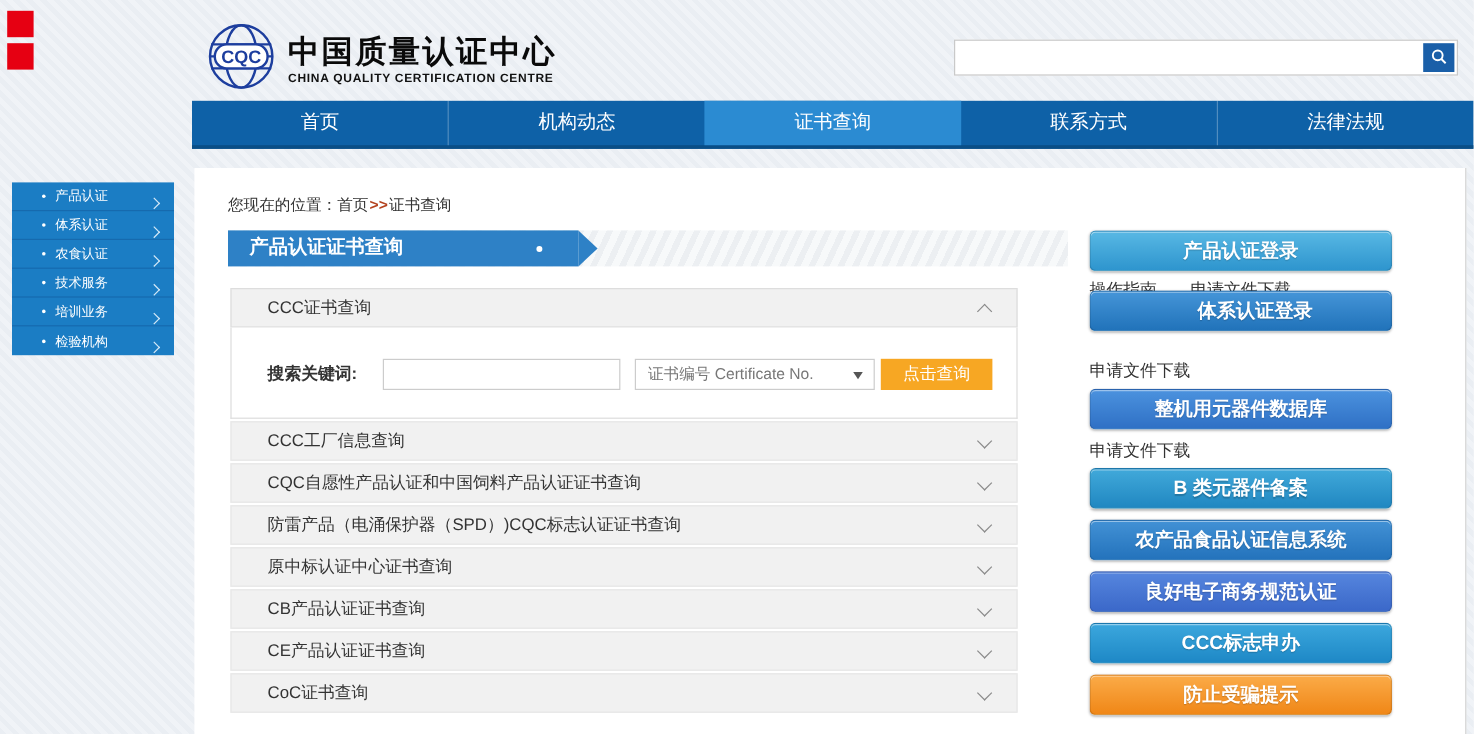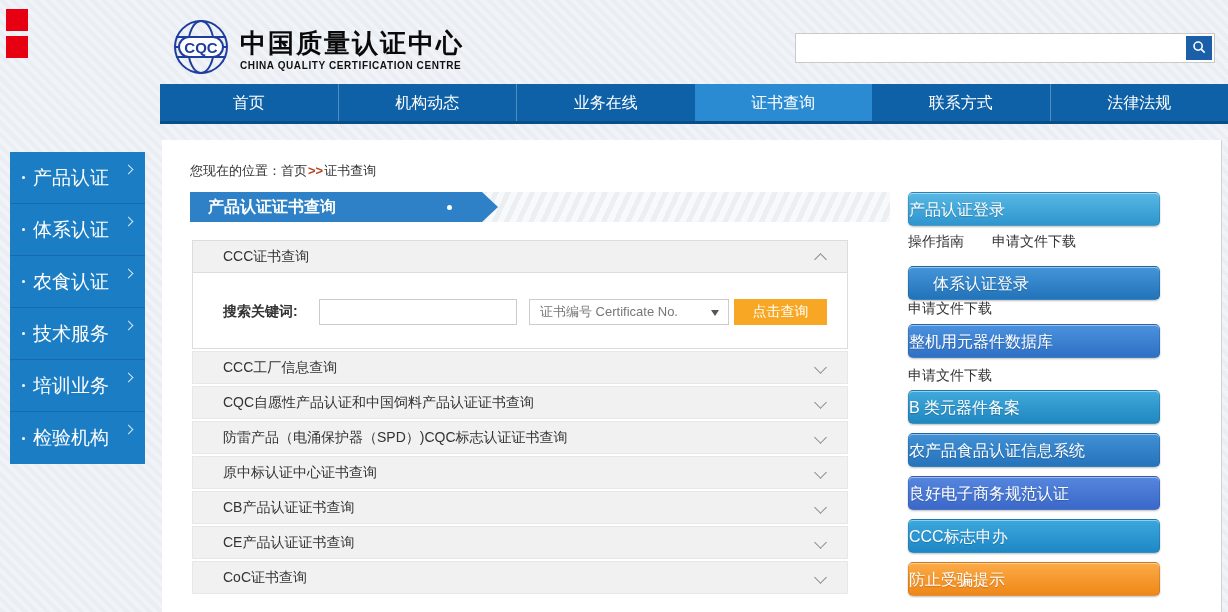--- a/index.html
+++ b/index.html
@@ -26,21 +26,21 @@
   
   .navbar{position:absolute;left:160px;top:84px;width:1068px;height:37px;background:#0e61a7;
     border-bottom:3px solid #0a4e86;display:flex;}
   .tab{flex:1;text-align:center;line-height:37px;color:#fff;font-size:16px;cursor:pointer;}
   .tab + .tab{border-left:1px solid rgba(255,255,255,.28);}
   .tab.active{background:#2b8bd2;border-left:none;}
   .tab.active + .tab{border-left:none;}
 
   
   .sidebar{position:absolute;left:10px;top:152px;width:135px;background:#1b7dc4;}
-  .side-item{height:52px;display:flex;align-items:center;padding:0 12px;color:#fff;font-size:19px;
+  .side-item{height:24px;display:flex;align-items:center;padding:0 25px;color:#fff;font-size:11px;
     border-bottom:1px solid #166aae;position:relative;cursor:pointer;box-sizing:border-box;}
   .side-item:last-child{border-bottom:none;}
   .bullet{width:3px;height:3px;border-radius:50%;background:#fff;margin-right:8px;flex:0 0 auto;}
   .chev-r{position:absolute;right:13px;top:14px;width:6px;height:6px;
     border-right:1.5px solid #d4e8f7;border-bottom:1.5px solid #d4e8f7;transform:rotate(-45deg);}
 
   
   .content{position:absolute;left:162px;top:140px;width:1060px;height:472px;background:#fff;
     border-right:1px solid #d2d2d2;box-sizing:border-box;}
   .breadcrumb{position:absolute;left:28px;top:22px;font-size:13px;color:#333;}
@@ -73,23 +73,23 @@
   .sel-caret{position:absolute;right:9px;top:10px;width:0;height:0;
     border-left:4px solid transparent;border-right:4px solid transparent;border-top:6px solid #555;}
   .kw-submit{position:absolute;left:541px;top:26px;width:93px;height:26px;background:#f7a723;border:none;
     color:#fff;font-size:14px;cursor:pointer;}
   .acc-row{height:33px;background:#f1f1f1;border:1px solid #e7e7e7;box-sizing:border-box;margin-top:2px;
     line-height:31px;padding-left:30px;font-size:14px;color:#333;position:relative;cursor:pointer;}
 
   
   .right-col{position:absolute;left:746px;top:52px;width:252px;height:410px;}
   .rbtn{position:absolute;left:0;width:252px;height:34px;border-radius:5px;color:#fff;font-size:16px;
-    text-align:left;line-height:34px;cursor:pointer;border:1px solid rgba(0,0,0,.12);box-sizing:border-box;
+    text-align:center;line-height:34px;cursor:pointer;border:1px solid rgba(0,0,0,.12);box-sizing:border-box;
     box-shadow:0 1px 2px rgba(0,0,0,.25), inset 0 1px 0 rgba(255,255,255,.45);
-    text-shadow:0 1px 1px rgba(0,0,0,.2);}
+    text-shadow:0 1px 1px rgba(0,0,0,.2);font-weight:bold;}
   .rlinks{position:absolute;left:0;font-size:14px;color:#333;white-space:nowrap;}
   .rlinks span{margin-right:28px;cursor:pointer;}
 </style>
 </head>
 <body>
 
 <div class="page">
 
   <div class="marker m1"></div>
   <div class="marker m2"></div>
@@ -120,21 +120,20 @@
           <circle cx="8" cy="8" r="4.6" fill="none" stroke="#fff" stroke-width="1.8"></circle>
           <line x1="11.4" y1="11.4" x2="15.4" y2="15.4" stroke="#fff" stroke-width="1.8"></line>
         </svg>
       </span>
     </button>
   </div>
 
   <div class="navbar">
     <div class="tab">首页</div>
     <div class="tab">机构动态</div>
-    <div class="tab">业务在线</div>
     <div class="tab active">证书查询</div>
     <div class="tab">联系方式</div>
     <div class="tab">法律法规</div>
   </div>
 
   <div class="sidebar">
     <div class="side-item">
       <span class="bullet"></span>
       <span>产品认证</span>
       <span class="chev-r"></span>
@@ -223,21 +222,21 @@
         <span>CoC证书查询</span>
         <span class="chev down"></span>
       </div>
     </div>
 
     <div class="right-col">
       <div class="rbtn" style="top: 0px; background: linear-gradient(rgb(88, 184, 228), rgb(46, 149, 206));">产品认证登录</div>
       <div class="rlinks" style="top:41px;">
         <span>操作指南</span><span>申请文件下载</span>
       </div>
-      <div class="rbtn" style="top: 74px; background: linear-gradient(rgb(69, 149, 216), rgb(33, 115, 186)); padding-left: 24px;">体系认证登录</div>
+      <div class="rbtn" style="top: 50px; background: linear-gradient(rgb(69, 149, 216), rgb(33, 115, 186)); padding-left: 24px;">体系认证登录</div>
       <div class="rlinks" style="top:108px;">
         <span>申请文件下载</span>
       </div>
       <div class="rbtn" style="top: 132px; background: linear-gradient(rgb(75, 146, 222), rgb(47, 112, 197));">整机用元器件数据库</div>
       <div class="rlinks" style="top:175px;">
         <span>申请文件下载</span>
       </div>
       <div class="rbtn" style="top: 198px; background: linear-gradient(rgb(65, 169, 218), rgb(32, 135, 193));">B 类元器件备案</div>
       <div class="rbtn" style="top: 241px; background: linear-gradient(rgb(66, 145, 213), rgb(36, 115, 188));">农产品食品认证信息系统</div>
       <div class="rbtn" style="top: 284px; background: linear-gradient(rgb(86, 134, 222), rgb(59, 104, 201));">良好电子商务规范认证</div>

